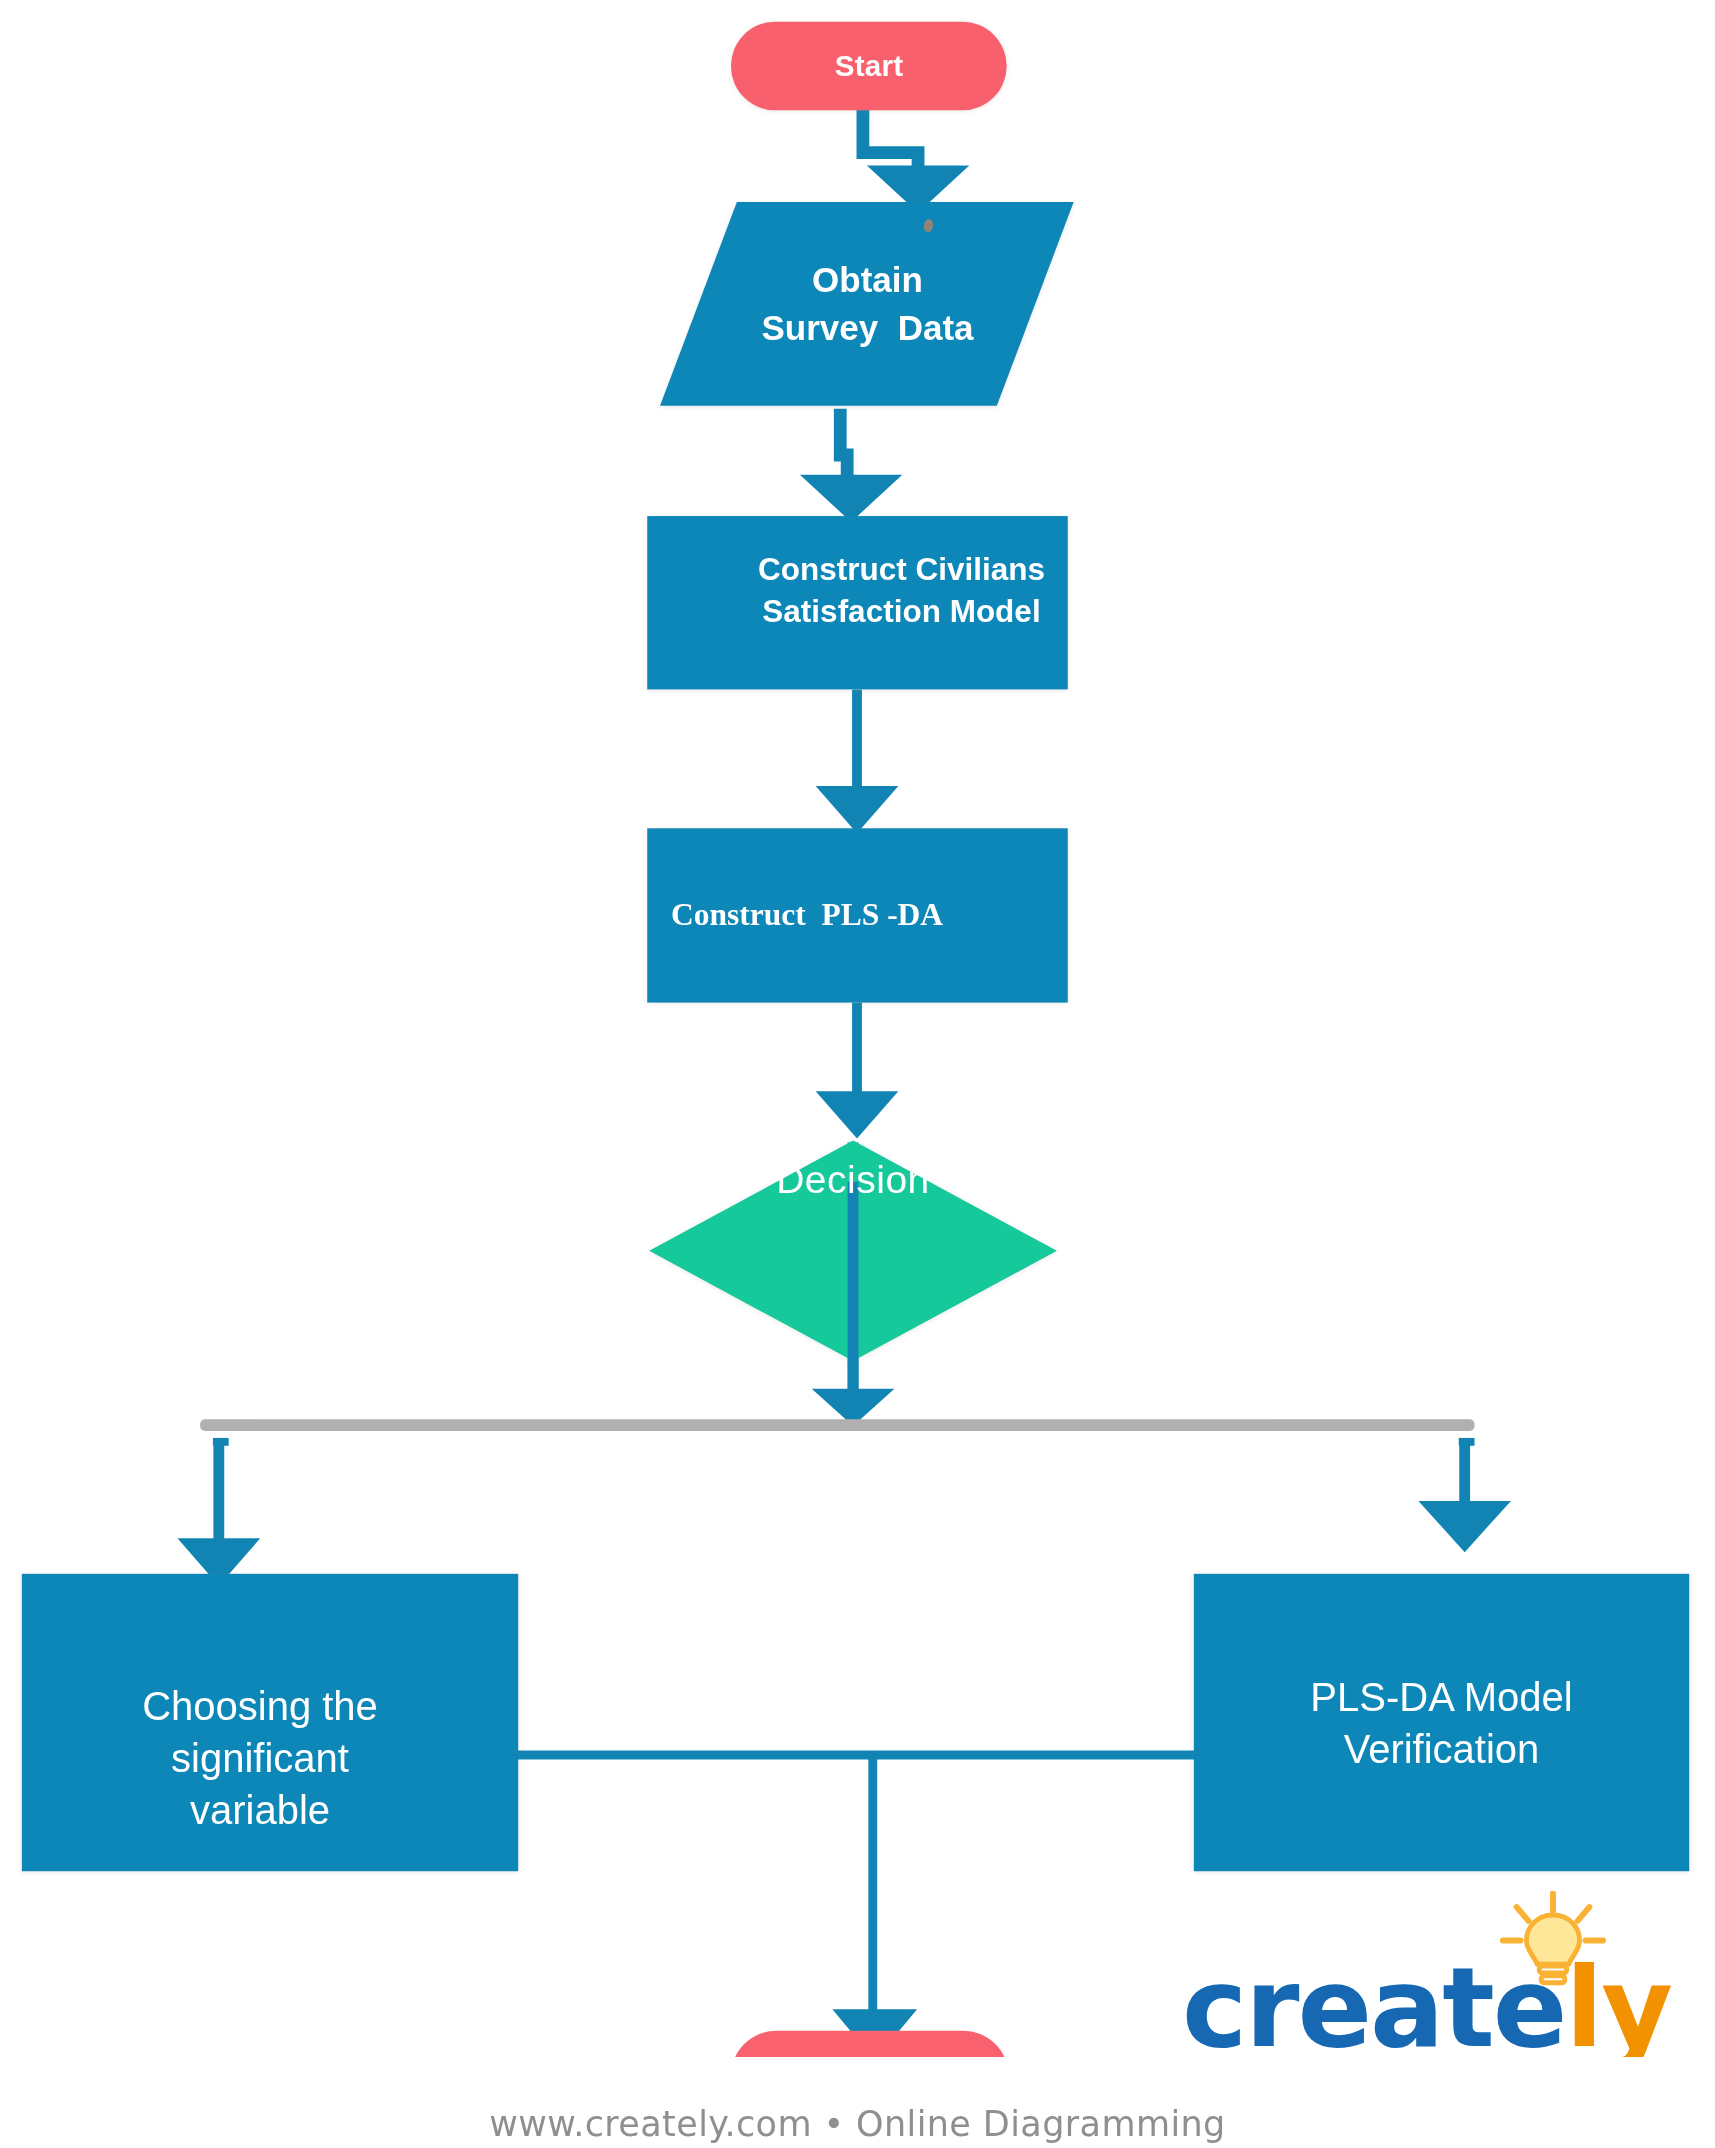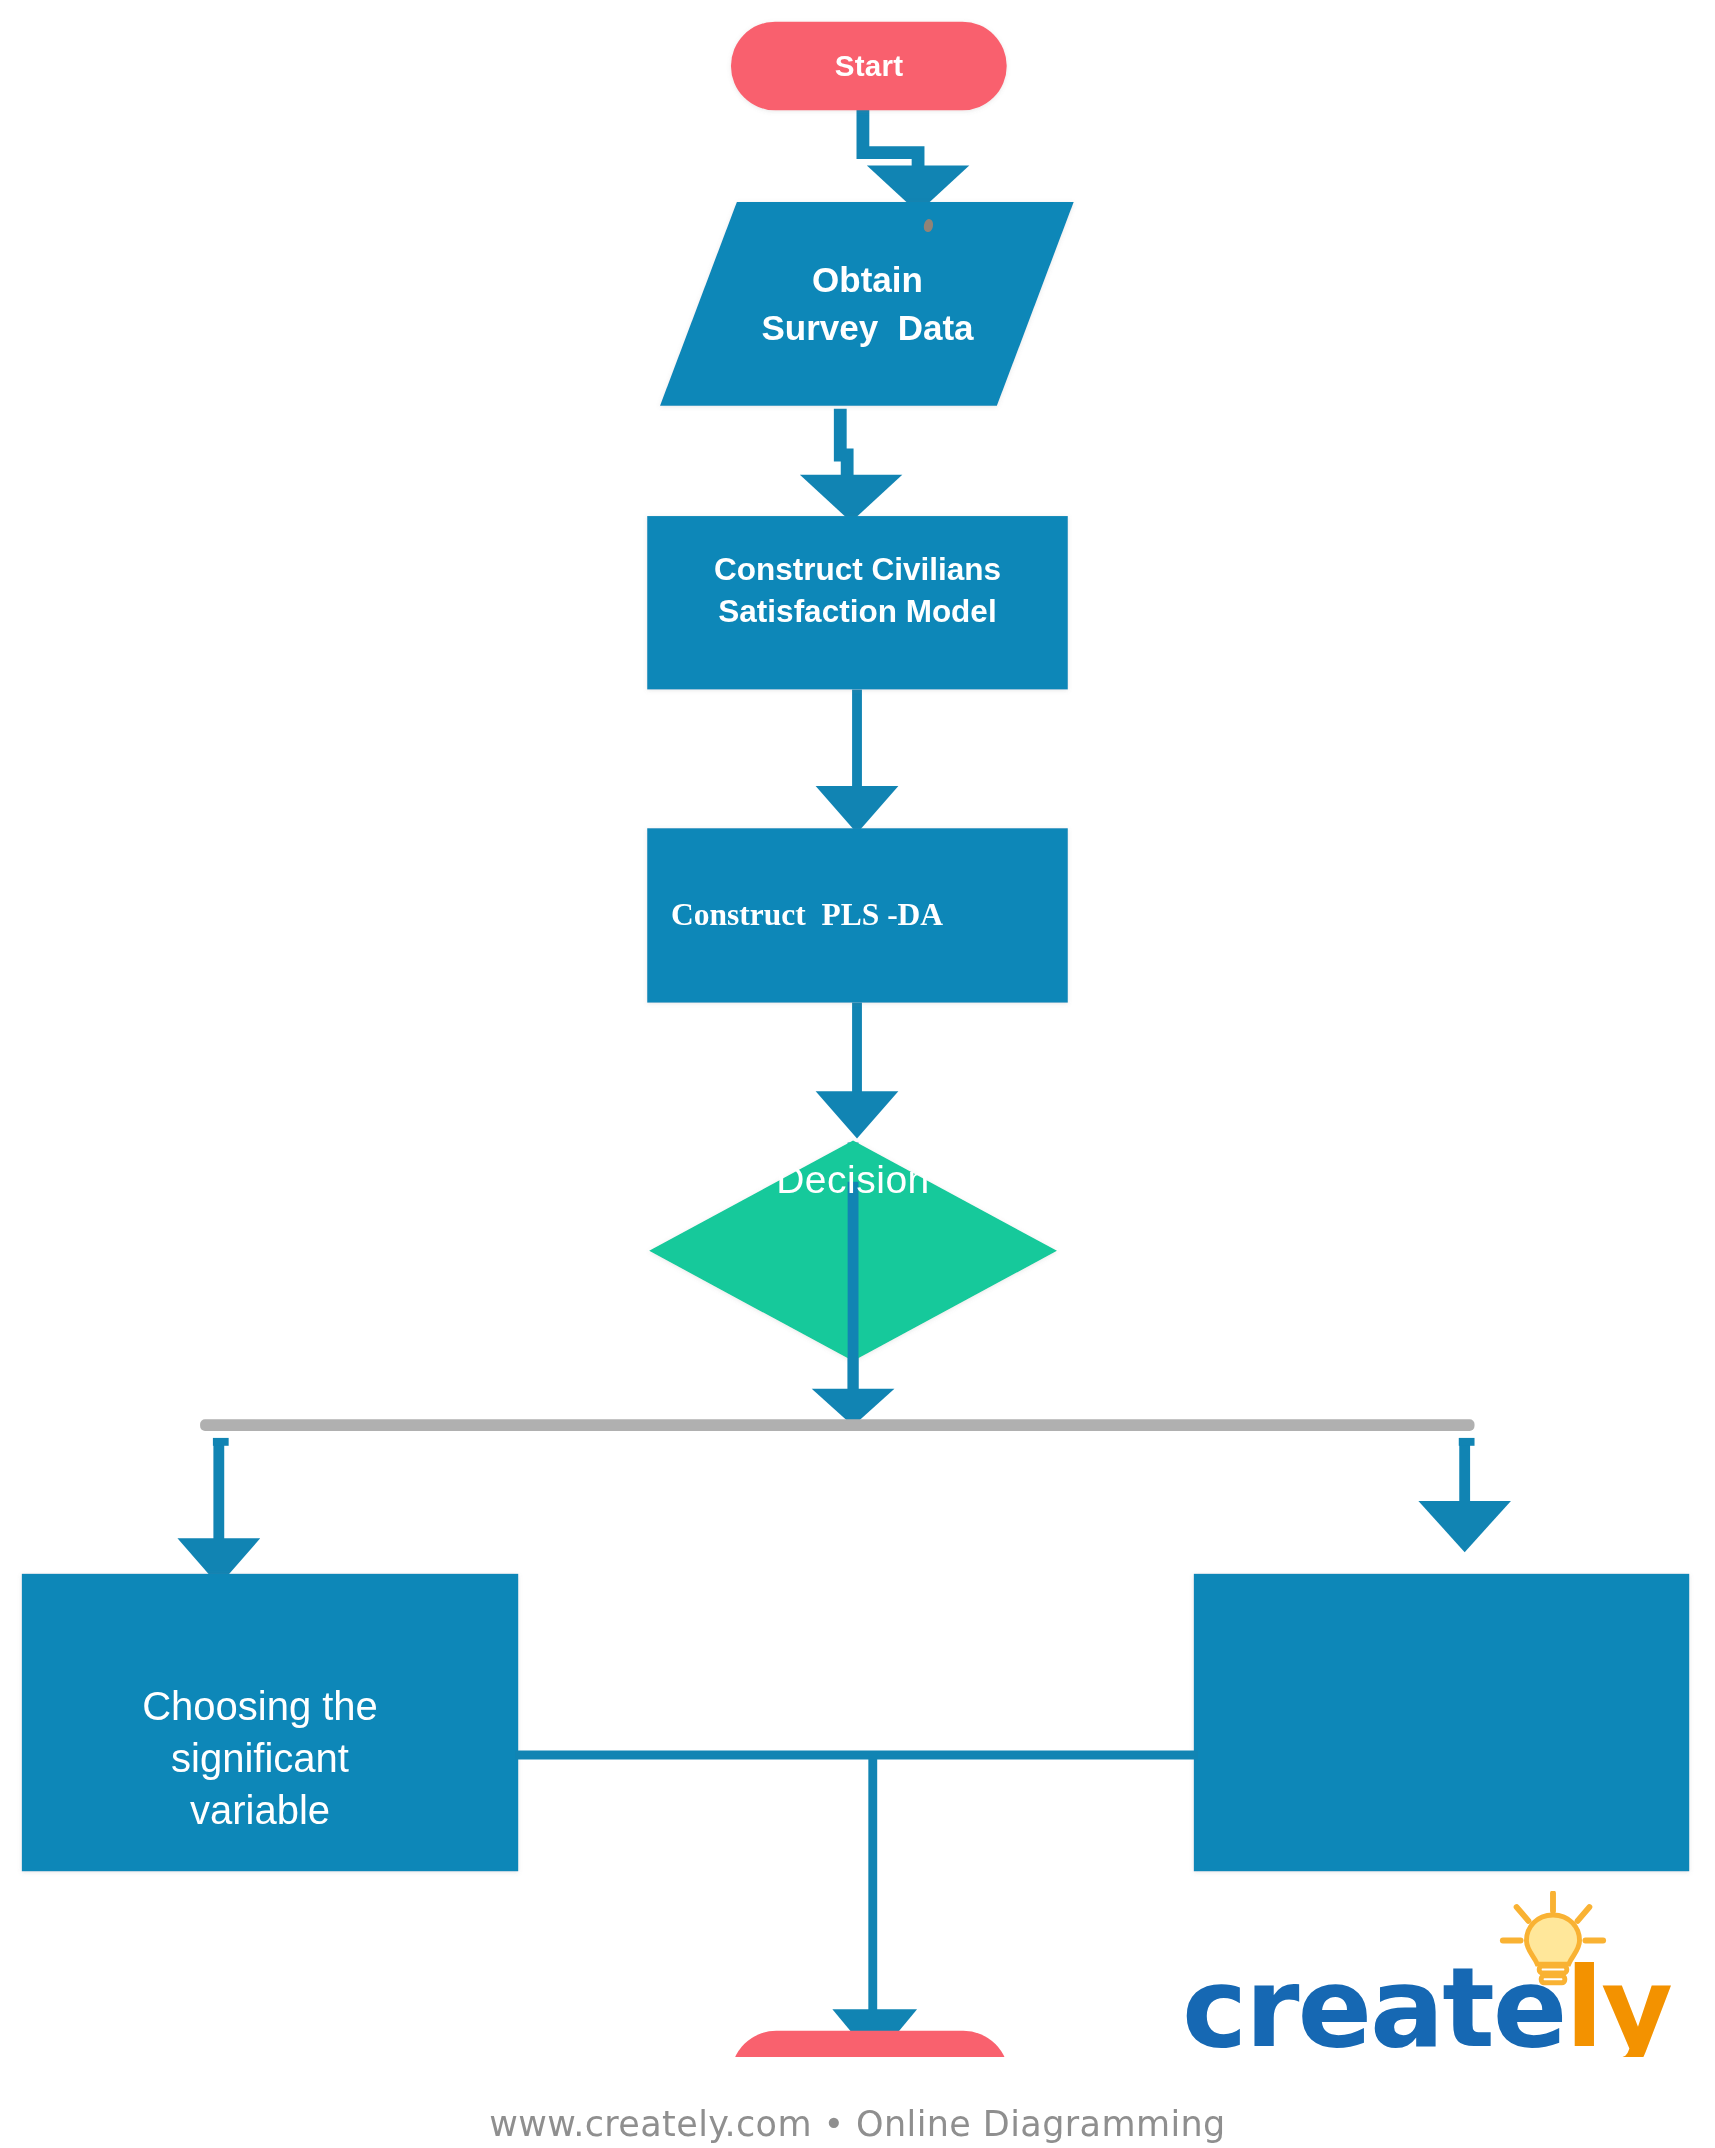--- a/index.html
+++ b/index.html
@@ -213,37 +213,41 @@
   </svg>
 
   <div class="node-label lbl-start" style="left:731px; top:21.7px; width:276px; height:89px;">Start</div>
 
   <div class="node-label lbl-data" style="left:690px; top:209px; width:355px; height:189px;">
     <div>Obtain</div>
     <div>Survey  Data</div>
   </div>
   <div class="speck" style="left:924px; top:219px;"></div>
 
-  <div class="node-label lbl-proc" style="left:647px; top:516px; width:421px; height:149px;">
+  <div class="node-label lbl-proc" style="left:647px; top:516px; width:421px; height:149px;padding-left:44px;">
     <div>Construct Civilians</div>
     <div>Satisfaction Model</div>
   </div>
 
   <div class="node-label lbl-proc lbl-proc-left" style="left:671px; top:828px; width:384px; height:174px;font-family:Liberation Serif, serif;">
     <div>Construct  PLS -DA</div>
   </div>
 
   <div class="node-label lbl-decision" style="left:649px; top:1138px; width:408px; height:83px;">Decision</div>
 
   <div class="node-label lbl-big" style="left:12px; top:1574px; width:496px; height:368px;">
     <div>Choosing the</div>
     <div>significant</div>
     <div>variable</div>
   </div>
 
+  <div class="node-label lbl-big" style="left:1194px; top:1574px; width:495px; height:297px;">
+    <div>PLS-DA Model</div>
+    <div>Verification</div>
+  </div>
 
   <div class="node-label lbl-end" style="left:731px; top:2037px; width:278px; height:89px;">end</div>
 
   <div id="logo">
     <svg id="logo-bulb" viewBox="0 0 118 100">
       <g stroke="#f9b233" stroke-width="6" stroke-linecap="round" fill="none">
         <line x1="59" y1="2" x2="59" y2="20"></line>
         <line x1="22" y1="16" x2="34" y2="30"></line>
         <line x1="96" y1="16" x2="84" y2="30"></line>
         <line x1="8" y1="50" x2="26" y2="50"></line>

